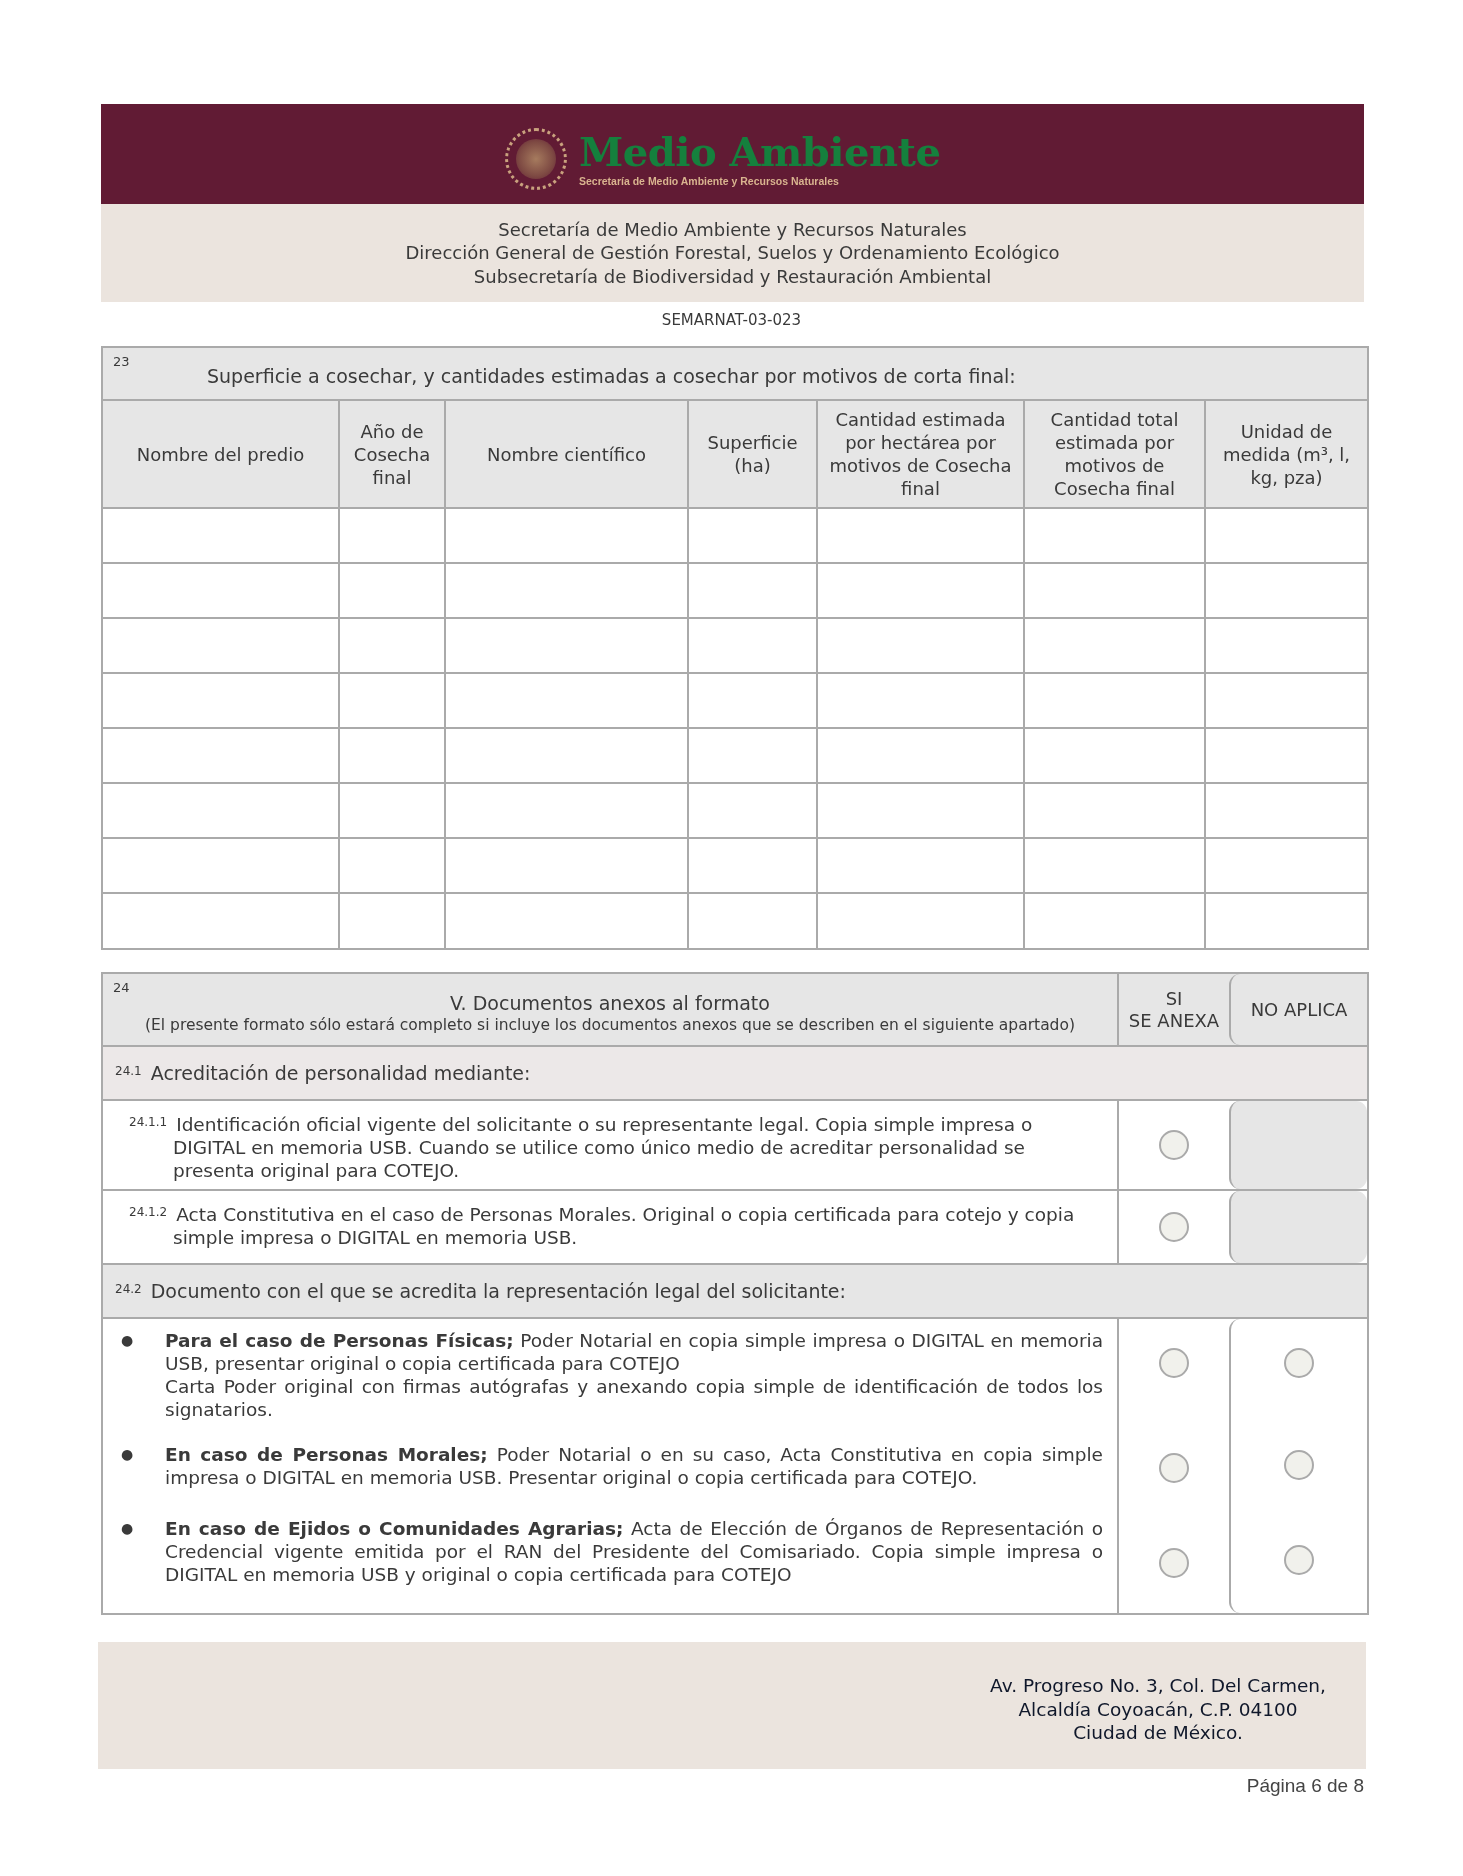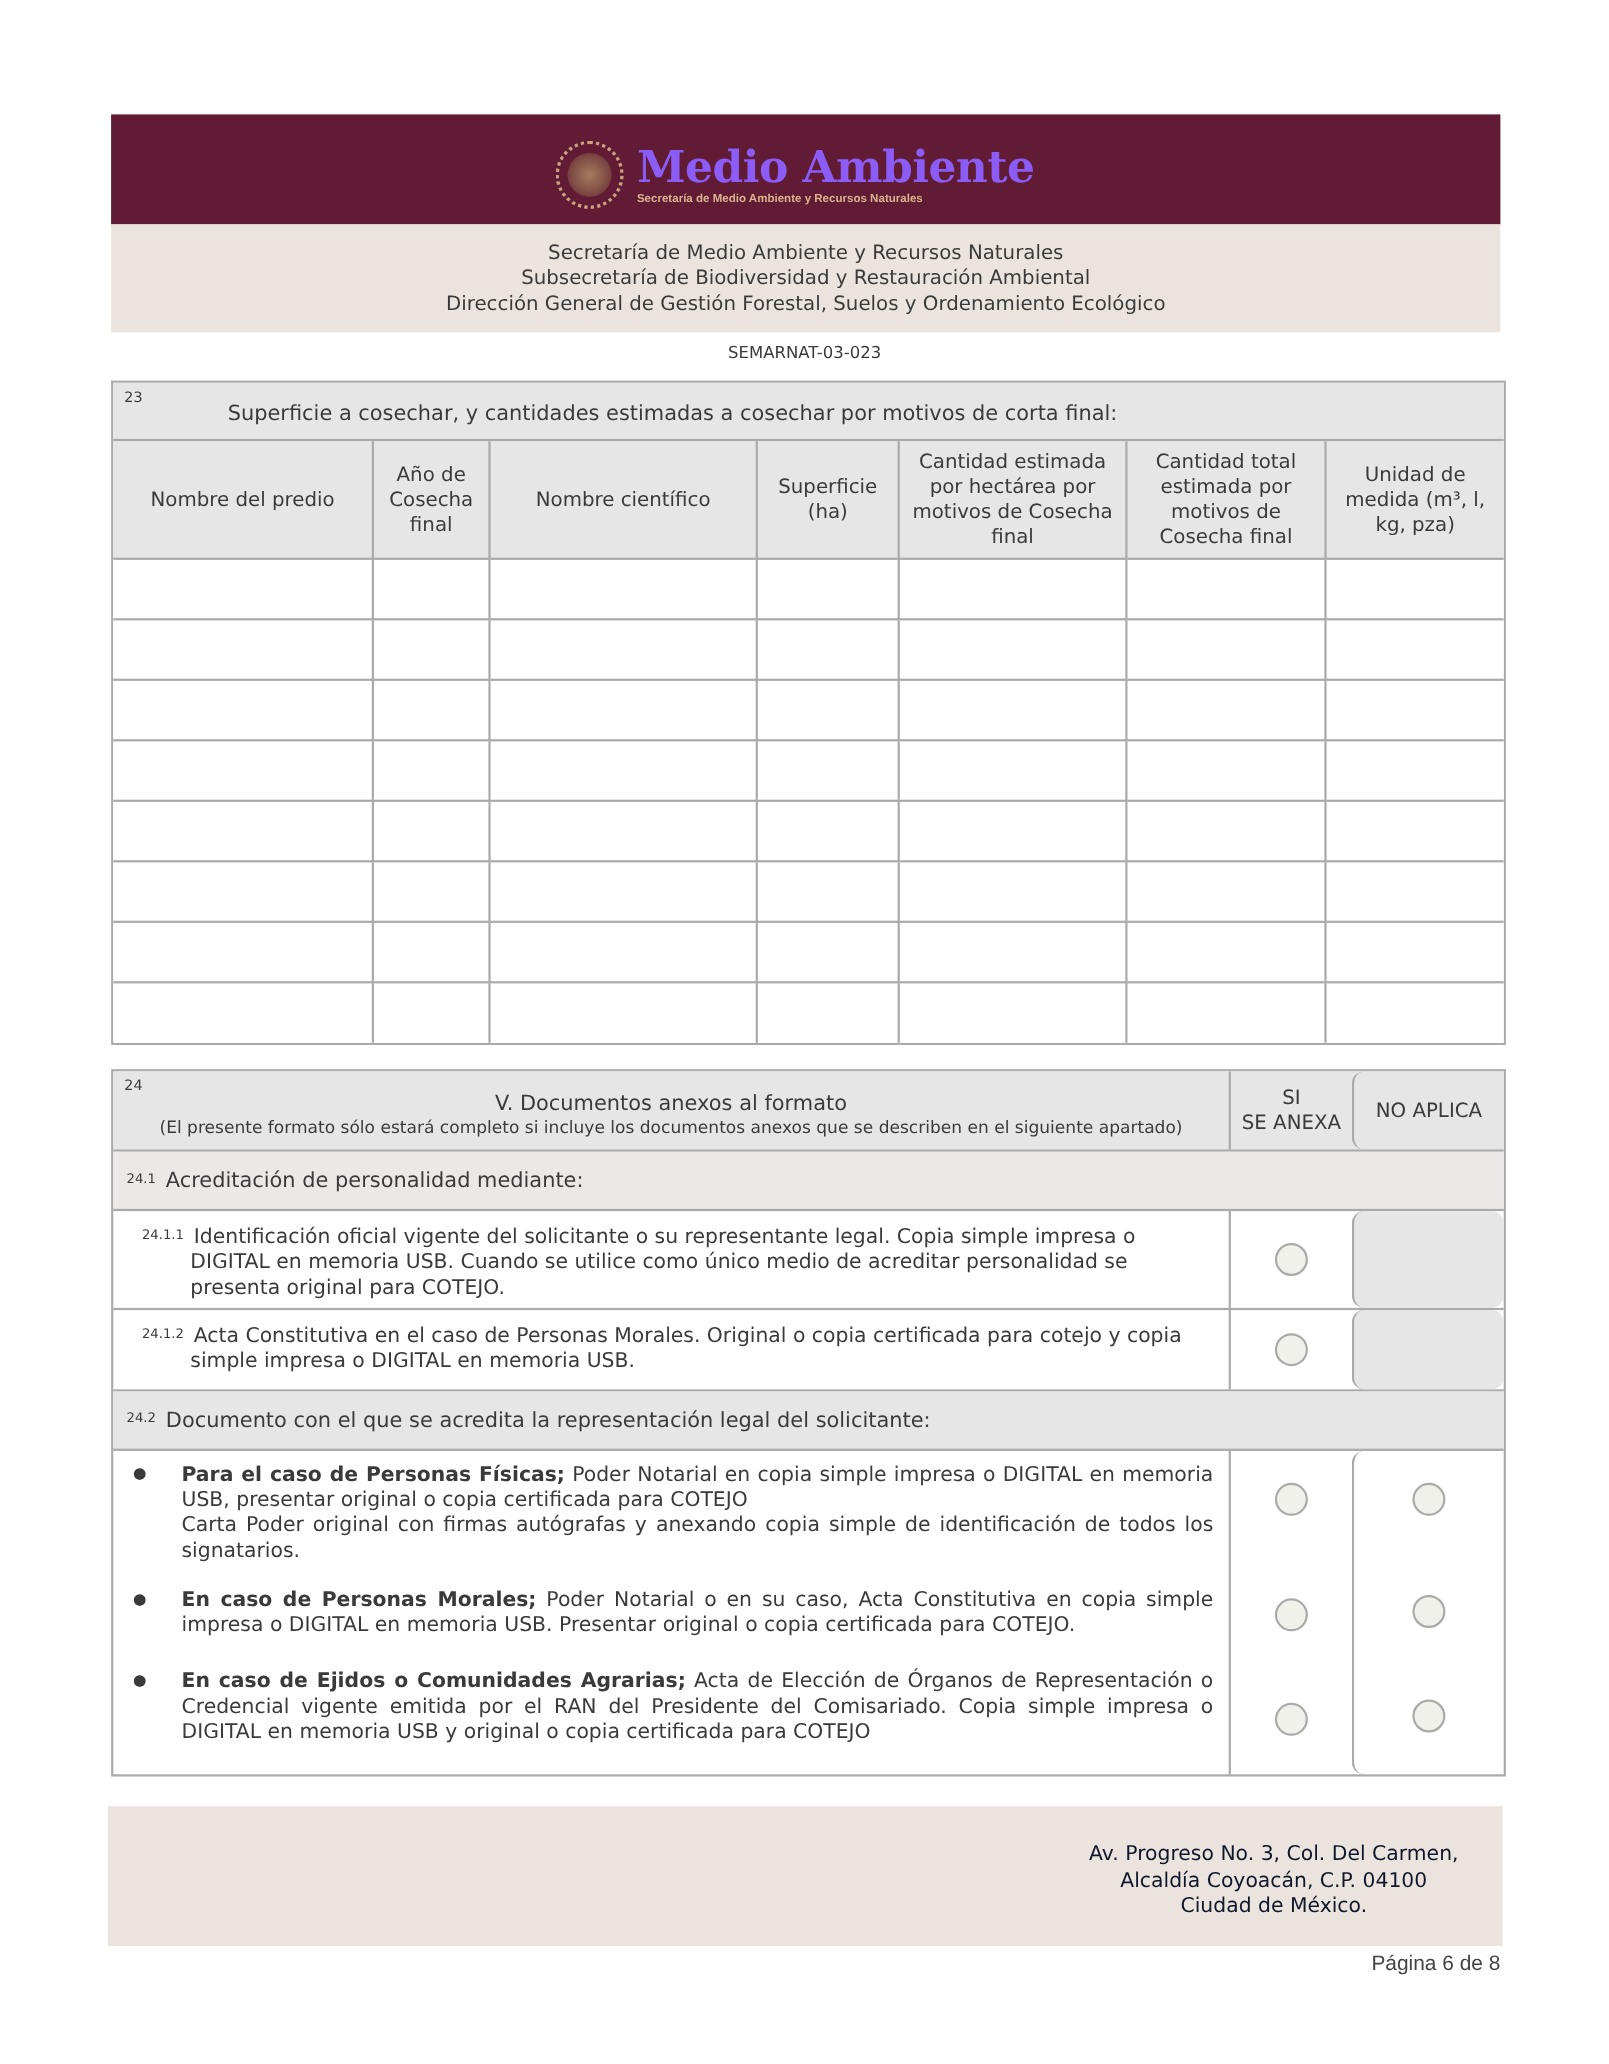--- a/index.html
+++ b/index.html
@@ -4,21 +4,21 @@
 <style>
   * { box-sizing: border-box; margin: 0; padding: 0; }
   html, body { width: 1463px; height: 1876px; background: #ffffff; }
   body { position: relative; font-family: "DejaVu Sans", "Liberation Sans", sans-serif; color: #3a3a3a; overflow: hidden; }
 
   .banner { position: absolute; left: 101px; top: 104px; width: 1263px; height: 100px; background: #611b34; }
   .logo { position: absolute; left: 505px; top: 126px; height: 66px; display: flex; align-items: center; }
   .seal { width: 62px; height: 62px; border-radius: 50%; border: 3px dotted #c9a27e; display:flex; align-items:center; justify-content:center; }
   .seal-inner { width: 40px; height: 40px; border-radius: 50%; background: radial-gradient(circle, #a67b5e 0%, #7e4a43 60%, #611b34 100%); }
   .logo-text { margin-left: 12px; display: flex; flex-direction: column; }
-  .logo-title { font-family: "DejaVu Serif", "Liberation Serif", serif; font-weight: bold; color: #8b5cf6; font-size: 40px; line-height: 44px; letter-spacing: -0.5px; }
+  .logo-title { font-family: "DejaVu Serif", "Liberation Serif", serif; font-weight: bold; color: #15803d; font-size: 40px; line-height: 44px; letter-spacing: -0.5px; }
   .logo-sub { font-family: "Liberation Sans", sans-serif; font-weight: bold; color: #d9b48f; font-size: 10.5px; line-height: 14px; }
 
   .org-band { position: absolute; left: 101px; top: 204px; width: 1263px; height: 98px; background: #ebe4de; display: flex; flex-direction: column; align-items: center; justify-content: center; }
   .org-line { font-size: 18px; line-height: 23.5px; color: #3a3a3a; }
 
   .form-code { position: absolute; left: 0; width: 1463px; top: 311px; text-align: center; font-size: 15px; color: #3a3a3a; }
 
   
   .sec23 { position: absolute; left: 101px; top: 346px; width: 1268px; border: 2px solid #aaaaaa; }
   .sec-head { background: #e6e6e6; height: 53px; position: relative; border-bottom: 2px solid #aaaaaa; }
@@ -70,22 +70,22 @@
       <div class="seal-inner"></div>
     </div>
   <div class="logo-text">
     <div class="logo-title">Medio Ambiente</div>
     <div class="logo-sub">Secretaría de Medio Ambiente y Recursos Naturales</div>
   </div>
 </div>
 
 <div class="org-band">
   <div class="org-line">Secretaría de Medio Ambiente y Recursos Naturales</div>
+  <div class="org-line">Dirección General de Gestión Forestal, Suelos y Ordenamiento Ecológico</div>
   <div class="org-line">Subsecretaría de Biodiversidad y Restauración Ambiental</div>
-  <div class="org-line">Dirección General de Gestión Forestal, Suelos y Ordenamiento Ecológico</div>
 </div>
 
 <div class="form-code">SEMARNAT-03-023</div>
 
 <div class="sec23">
   <div class="sec-head">
     <span class="sec-num">23</span>
     <span class="sec23-title">Superficie a cosechar, y cantidades estimadas a cosechar por motivos de corta final:</span>
   </div>
   <table class="grid">

